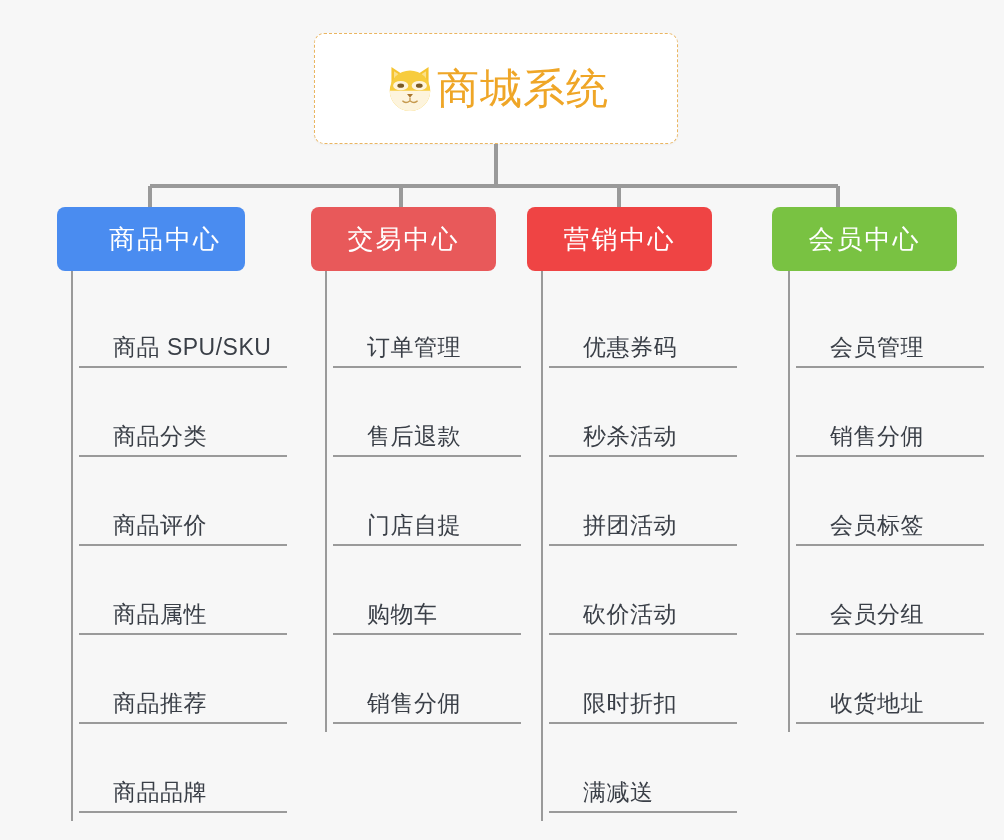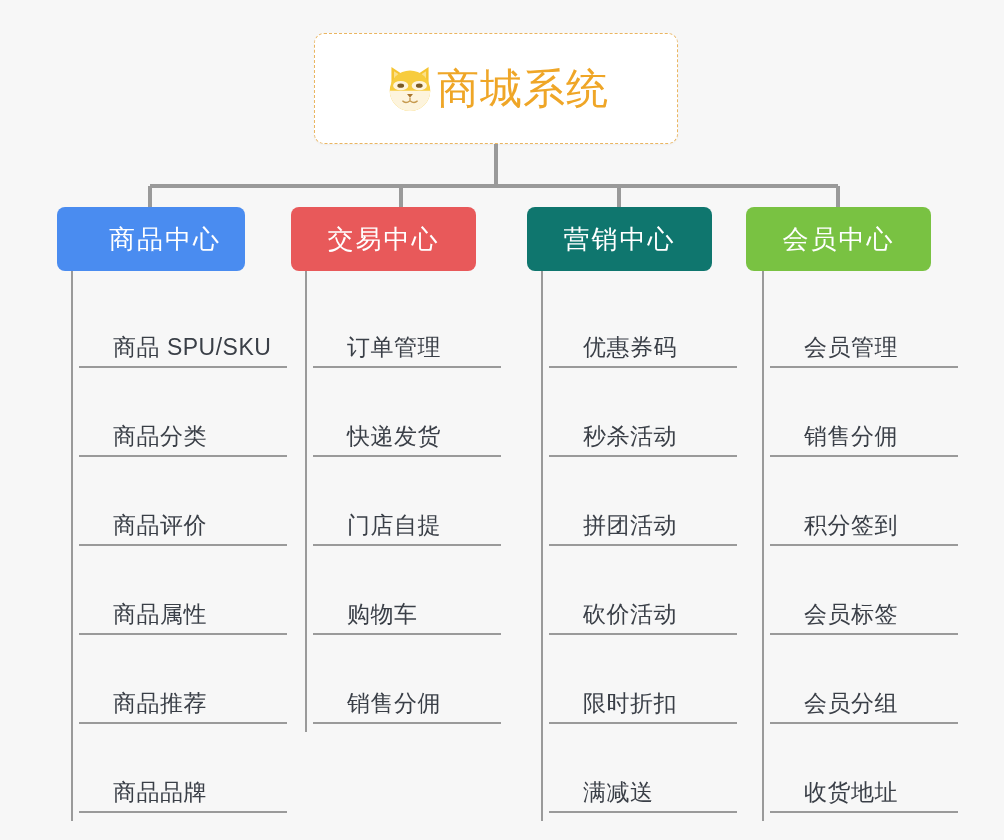--- a/index.html
+++ b/index.html
@@ -183,45 +183,45 @@
       </li>
       <li class="leaf-item">
         <span class="leaf-label">商品推荐</span>
       </li>
       <li class="leaf-item">
         <span class="leaf-label">商品品牌</span>
       </li>
     </ul>
   </div>
 
-  <div class="column" style="left:291px; width:185px;">
+  <div class="column" style="left:311px; width:185px;">
     <div class="cat-box" style="width:185px; background:#e8595a;">
       <span>交易中心</span>
     </div>
     <ul class="leaf-list" style="margin-left:14px; width:188px;">
       <li class="leaf-item">
         <span class="leaf-label">订单管理</span>
       </li>
       <li class="leaf-item">
-        <span class="leaf-label">快递发货</span>
+        <span class="leaf-label">售后退款</span>
       </li>
       <li class="leaf-item">
         <span class="leaf-label">门店自提</span>
       </li>
       <li class="leaf-item">
         <span class="leaf-label">购物车</span>
       </li>
       <li class="leaf-item">
         <span class="leaf-label">销售分佣</span>
       </li>
     </ul>
   </div>
 
   <div class="column" style="left:527px; width:185px;">
-    <div class="cat-box" style="width:185px; background:#0f766e;">
+    <div class="cat-box" style="width:185px; background:#ef4444;">
       <span>营销中心</span>
     </div>
     <ul class="leaf-list" style="margin-left:14px; width:188px;">
       <li class="leaf-item">
         <span class="leaf-label">优惠券码</span>
       </li>
       <li class="leaf-item">
         <span class="leaf-label">秒杀活动</span>
       </li>
       <li class="leaf-item">
@@ -232,35 +232,32 @@
       </li>
       <li class="leaf-item">
         <span class="leaf-label">限时折扣</span>
       </li>
       <li class="leaf-item">
         <span class="leaf-label">满减送</span>
       </li>
     </ul>
   </div>
 
-  <div class="column" style="left:746px; width:185px;">
+  <div class="column" style="left:772px; width:185px;">
     <div class="cat-box" style="width:185px; background:#79c242;">
       <span>会员中心</span>
     </div>
     <ul class="leaf-list" style="margin-left:16px; width:188px;">
       <li class="leaf-item">
         <span class="leaf-label">会员管理</span>
       </li>
       <li class="leaf-item">
         <span class="leaf-label">销售分佣</span>
       </li>
       <li class="leaf-item">
-        <span class="leaf-label">积分签到</span>
-      </li>
-      <li class="leaf-item">
         <span class="leaf-label">会员标签</span>
       </li>
       <li class="leaf-item">
         <span class="leaf-label">会员分组</span>
       </li>
       <li class="leaf-item">
         <span class="leaf-label">收货地址</span>
       </li>
     </ul>
   </div>

